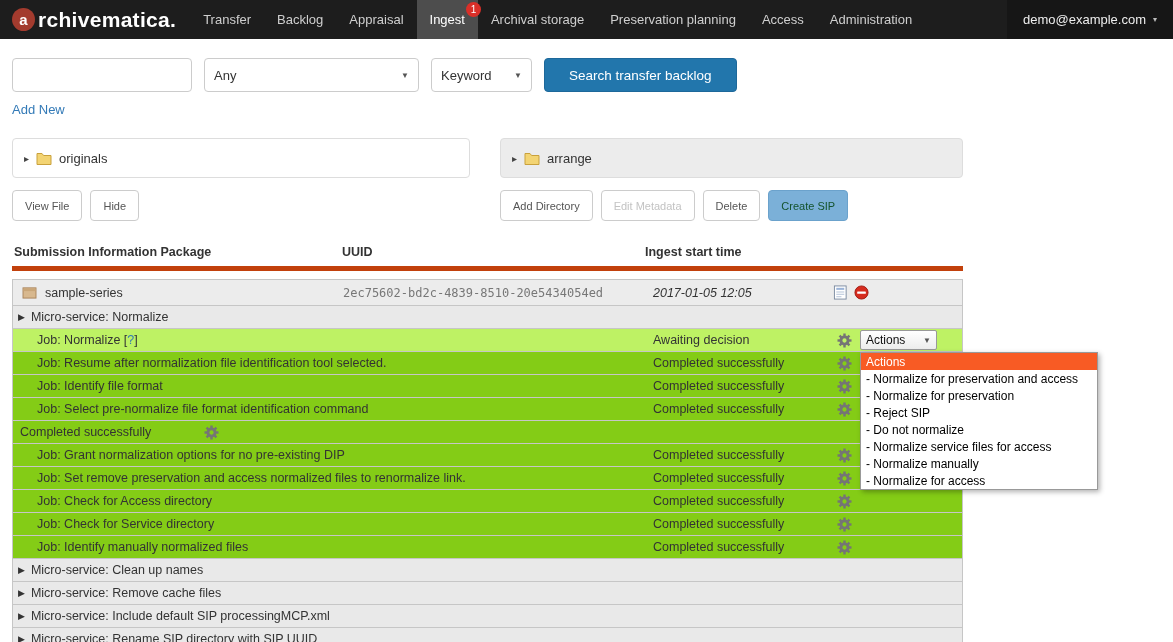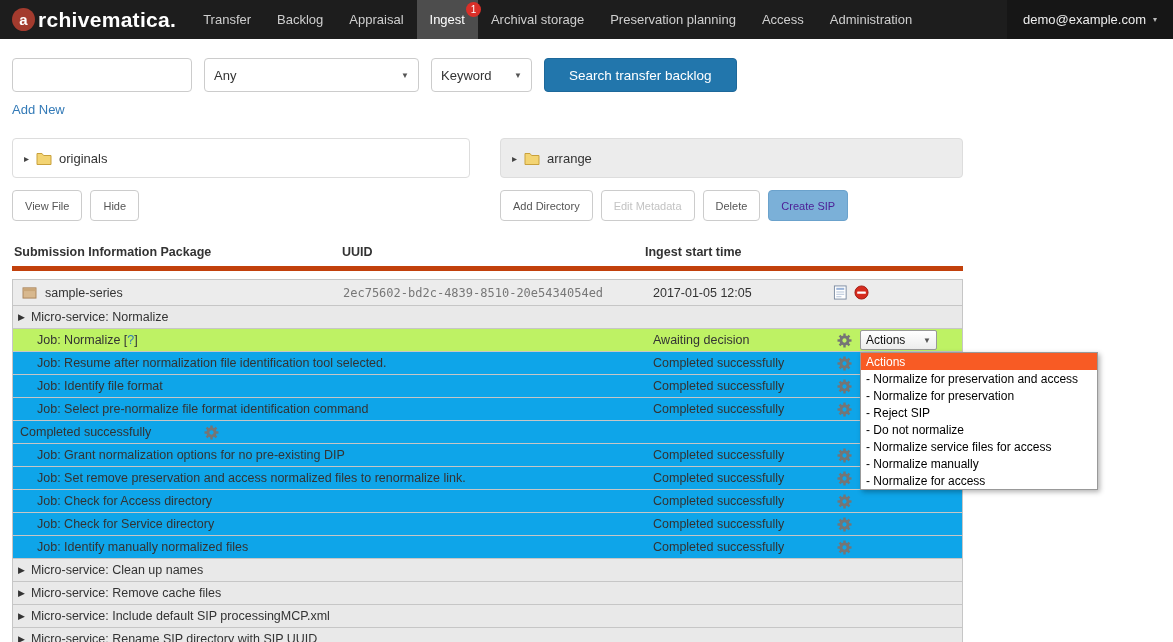--- a/index.html
+++ b/index.html
@@ -48,40 +48,40 @@
   .panel-arrange { width:463px; background:#ececec; }
   .tree-caret { font-size:10px; color:#444; }
 
   
   .toolbar { display:flex; margin:12px 0 0 12px; }
   .toolbar-left { width:458px; margin-right:30px; display:flex; gap:8px; }
   .toolbar-right { display:flex; gap:8px; }
   .btn { height:31px; border:1px solid #ccc; background:#fff; border-radius:4px;
     padding:0 12px; font-size:11px; color:#555; cursor:pointer; white-space:nowrap; }
   .btn-disabled { color:#c3c3c3; cursor:default; }
-  .btn-create { background:#7bb0d8; border-color:#6ba2cc; color:#4c1d95; }
+  .btn-create { background:#7bb0d8; border-color:#6ba2cc; color:#14532d; }
 
   
   .sip-table { margin:24px 0 0 12px; width:951px; font-size:12.5px; }
   .thead { display:flex; font-weight:bold; color:#333; padding:0 0 7px 0;
     border-bottom:5px solid #c2410c; }
   .col-a { width:330px; padding-left:2px; }
   .col-b { width:303px; }
   .col-c { width:183px; }
   .tbody { margin-top:8px; border:1px solid #c6c6c6; border-bottom:none; }
   .row { display:flex; align-items:center; height:23px; border-bottom:1px solid #c6c6c6;
     white-space:nowrap; }
   .row-sip { background:#ececec; height:26px; }
   .row-ms { background:#e9e9e9; padding-left:5px; gap:6px; cursor:pointer; }
   .ms-triangle { font-size:9px; color:#333; }
-  .row-success { background:#0ea5e9; }
+  .row-success { background:#84cc16; }
   .row-white { background:#bef264; }
   .cell-a { width:330px; display:flex; gap:8px; padding-left:9px; }
   .cell-b { width:303px; font-family:"DejaVu Sans Mono", monospace; font-size:12px; color:#777; }
-  .cell-c { width:183px; padding-left:7px; }
+  .cell-c { width:183px; padding-left:7px;font-style:italic; }
   .cell-d { flex:1; display:flex; align-items:center; gap:6px; padding-left:4px; }
   .cell-name { width:633px; padding-left:24px; overflow:hidden; }
   .cell-status { width:183px; padding-left:7px; }
   .cell-actions { flex:1; display:flex; align-items:center; gap:8px; padding-left:8px;
     position:relative; }
   .help-link { color:#337ab7; text-decoration:none; cursor:pointer; }
   .gear { flex:0 0 auto; cursor:pointer; }
 
   .mini-select { height:20px; width:77px; border:1px solid #999; border-radius:2px;
     background:linear-gradient(#fff,#ececec); display:flex; align-items:center;

